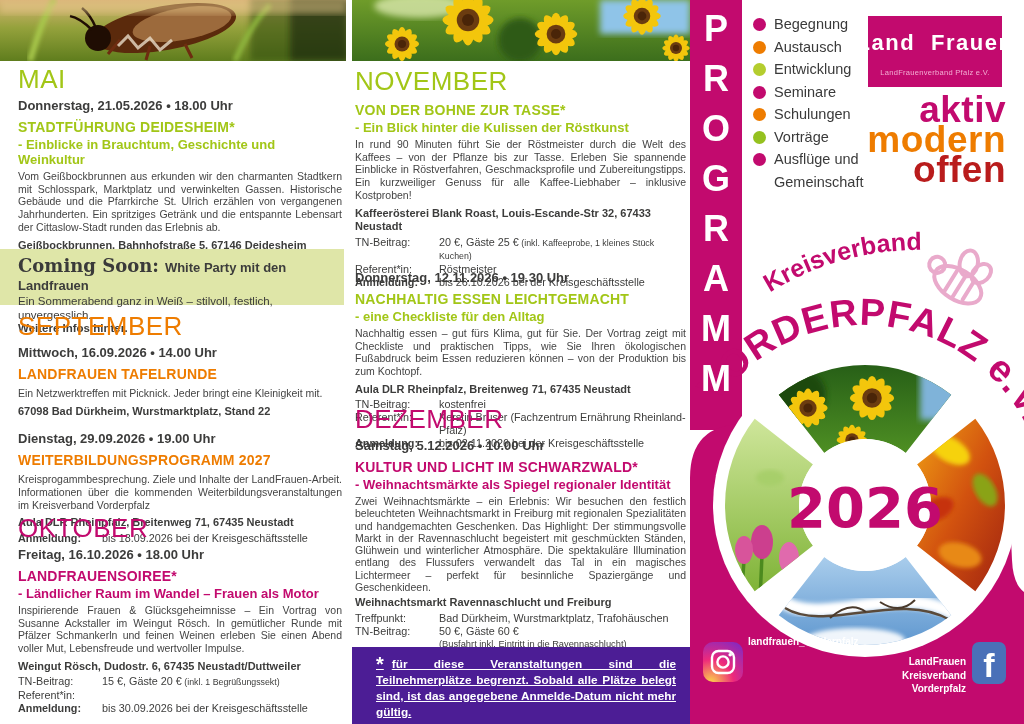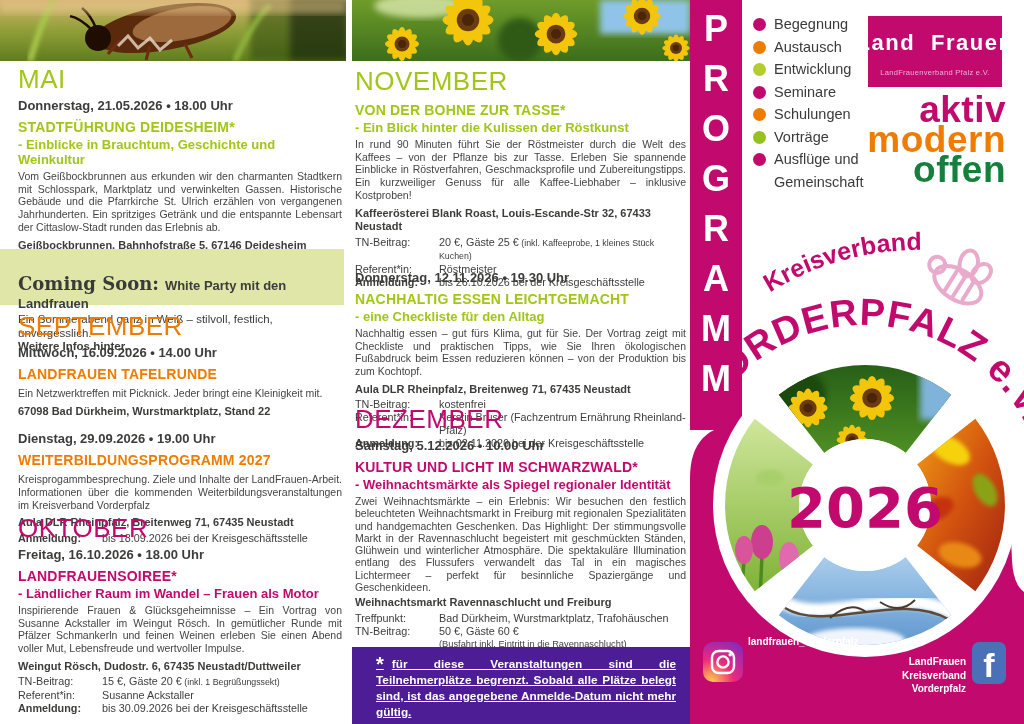--- a/index.html
+++ b/index.html
@@ -25,21 +25,21 @@
   .rows  { margin-top:2px; }
   .irow  { display:flex; font-size:10.8px; line-height:12.9px; }
   .ilabel{ width:84px; flex:0 0 84px; }
   .ilabel.b { font-weight:bold; }
   .ival  { flex:1; }
   .ival.small { font-size:9.3px; }
   .inote { font-size:8.8px; }
   .ev2 { margin-top:13px; }
 
   
-  #coming { left:0; top:249px; width:344px; height:56px; background:#dfe6a8; padding:24px 10px 0 18px; }
+  #coming { left:0; top:249px; width:344px; height:56px; background:#dfe6a8; padding:6px 10px 0 18px; }
   #coming .head { font-family:"DejaVu Serif", serif; font-weight:bold; font-size:18px; color:#3a3a3a; }
   #coming .headline { font-size:13px; font-weight:bold; margin-left:6px; }
   #coming .line { font-size:11.5px; line-height:13.5px; margin-top:1px; }
   #coming .bold { font-weight:bold; font-size:11.5px; line-height:13.5px; }
 
   
   #footnote { left:352px; top:647px; width:338px; height:77px; background:#4c1d95;
               color:#fff; padding:9px 14px 12px 24px;text-decoration:underline; }
   #footnote p { font-size:11.8px; font-weight:bold; line-height:16px; text-align:justify; }
   #footnote .star { font-size:20px; vertical-align:-3px; margin-right:8px; }
@@ -286,21 +286,20 @@
     <p class="esub c-magenta">- Ländlicher Raum im Wandel – Frauen als Motor</p>
     <p class="desc">Inspirierende Frauen &amp; Glücksgeheimnisse – Ein Vortrag von Susanne Ackstaller im Weingut Rösch. In gemütlicher Runde mit Pfälzer Schmankerln und feinen Weinen erleben Sie einen Abend voller Mut, Lebensfreude und wertvoller Impulse.</p>
     <p class="venue">Weingut Rösch, Dudostr. 6, 67435 Neustadt/Duttweiler</p>
     <div class="rows">
         <div class="irow">
           <span class="ilabel">TN-Beitrag:</span>
           <span class="ival">15 €, Gäste 20 €<span class="inote"> (inkl. 1 Begrüßungssekt)</span></span>
         </div>
         <div class="irow">
           <span class="ilabel">Referent*in:</span>
-          <span class="ival">Susanne Ackstaller</span>
         </div>
         <div class="irow">
           <span class="ilabel b">Anmeldung:</span>
           <span class="ival">bis 30.09.2026 bei der Kreisgeschäftsstelle</span>
         </div>
       </div>
   </section>
 
   <section class="sec col-m" style="top:66px">
     <h2 class="month c-green">NOVEMBER</h2>
@@ -434,21 +433,21 @@
         <ellipse cx="18" cy="7" rx="2.6" ry="3.8" transform="rotate(20 18 7)"></ellipse>
       </svg>
       <span>Frauen</span>
     </div>
     <div class="sub">LandFrauenverband Pfalz e.V.</div>
   </div>
 
   <div class="ov" id="tagline">
       <div style="color: rgb(194, 10, 110);">aktiv</div>
       <div style="color: rgb(238, 124, 0);">modern</div>
-      <div style="color: #15803d; text-align: right;">offen</div>
+      <div style="color: #b91c1c; text-align: right;">offen</div>
     </div>
 
   <svg class="ov" id="insta" width="42" height="42" viewBox="0 0 42 42">
     <rect x="1" y="1" width="40" height="40" rx="10" fill="url(#gInsta)"></rect>
     <rect x="10" y="10" width="22" height="22" rx="6.5" fill="none" stroke="#fff" stroke-width="2.4"></rect>
     <circle cx="21" cy="21" r="5.6" fill="none" stroke="#fff" stroke-width="2.4"></circle>
     <circle cx="28.2" cy="13.8" r="1.8" fill="#fff"></circle>
   </svg>
   <span class="ov" id="social-handle">landfrauen_vorderpfalz</span>
 

